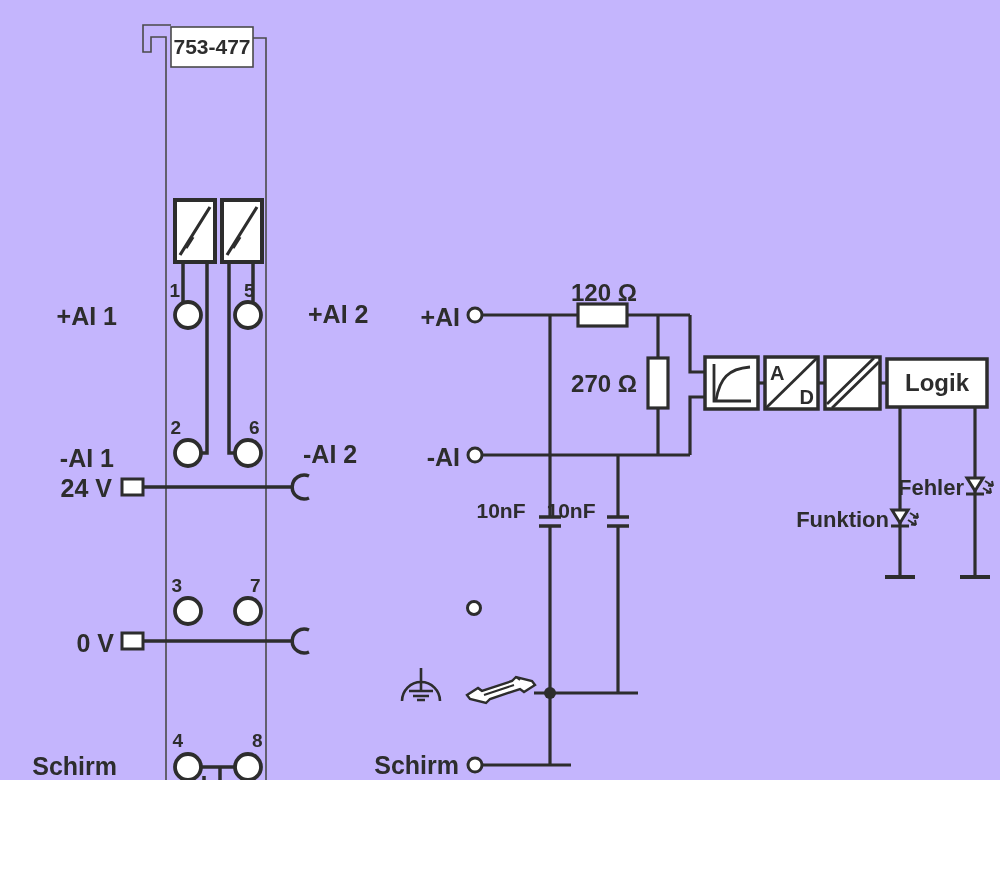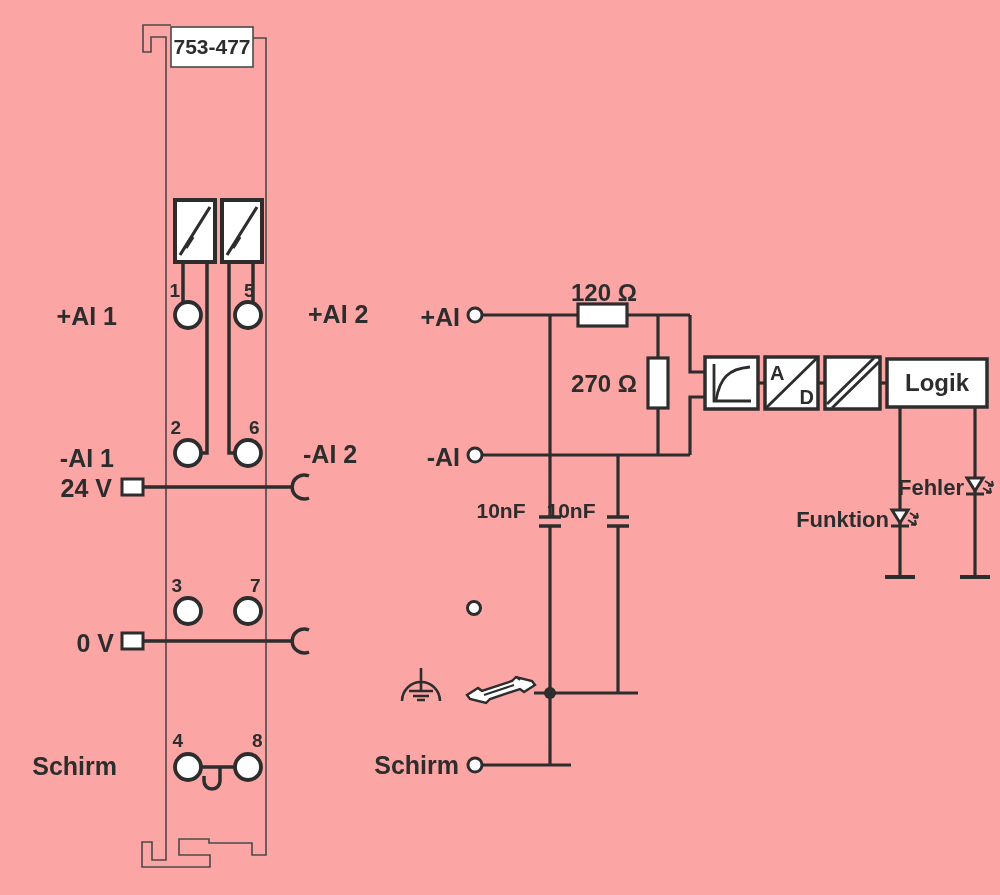--- a/index.html
+++ b/index.html
@@ -1,16 +1,16 @@
 <!DOCTYPE html>
 <html><head>
 <meta charset="utf-8">
 <style>
   html,body{margin:0;padding:0;background:#ffffff;}
-  .stage{position:relative;width:1000px;height:895px;background:#fca5a5;overflow:hidden;}
+  .stage{position:relative;width:1000px;height:780px;background:#c4b5fd;overflow:hidden;}
   svg{display:block;}
   text{font-family:"Liberation Sans","DejaVu Sans",sans-serif;font-weight:bold;fill:#2d2d2d;}
   .t25{font-size:25px;}
   .t24{font-size:24px;}
   .t22{font-size:22px;}
   .t21{font-size:21px;}
   .t20{font-size:20px;}
   .t19{font-size:19px;}
 </style>
 </head>

